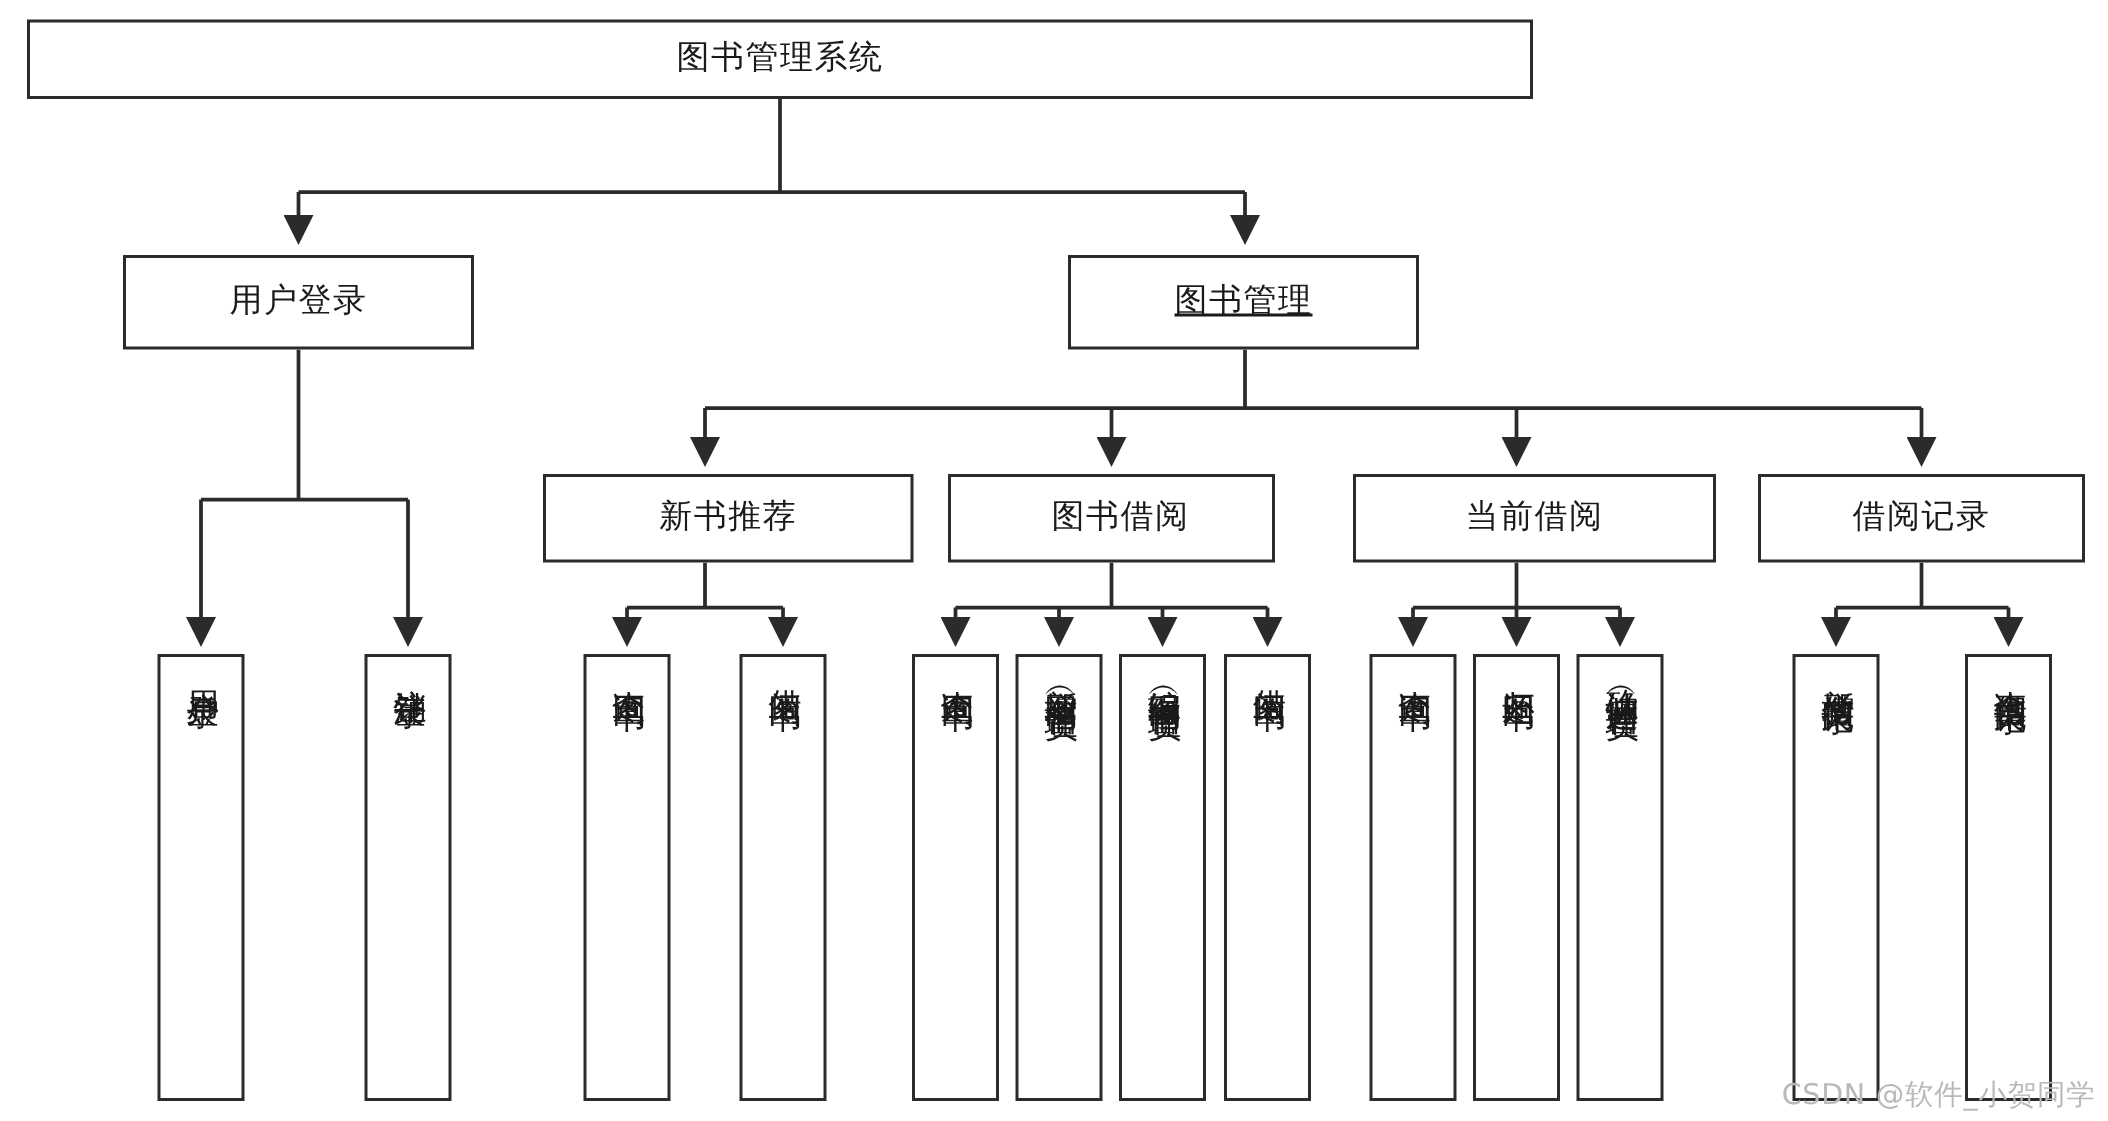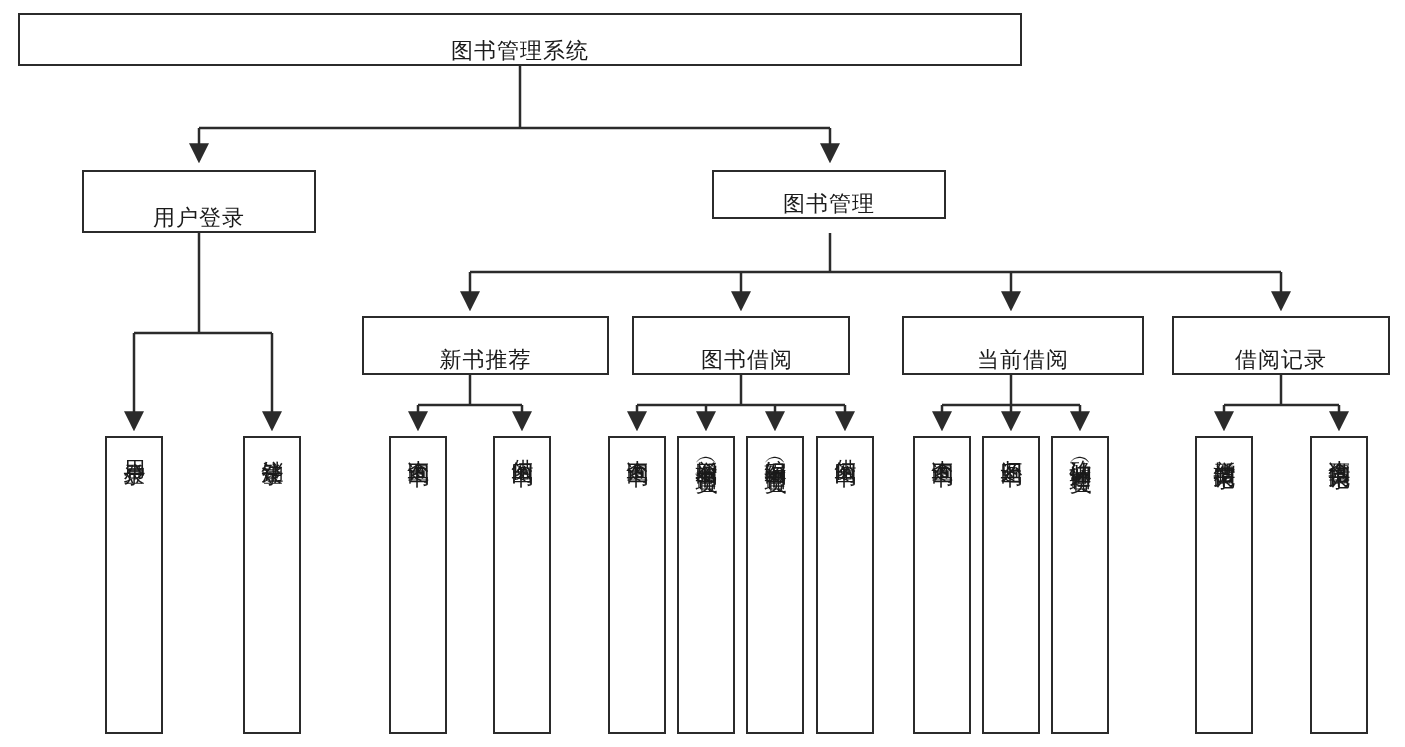--- a/index.html
+++ b/index.html
@@ -15,21 +15,21 @@
   .node{
     position:absolute;
     box-sizing:border-box;
     background:#ffffff;
     border:2px solid #2b2b2b;
     display:flex;
     align-items:center;
     justify-content:center;
     color:#1a1a1a;
   }
-  .node.h-node{font-size:22px;line-height:1.2;letter-spacing:1px;align-items:flex-end;}
+  .node.h-node{font-size:22px;line-height:1.2;letter-spacing:1px;}
   .node.leaf{
     align-items:flex-start;
     justify-content:center;
     padding-top:4px;
   }
   .vtext{
     writing-mode:vertical-rl;
     text-orientation:upright;
     font-size:22px;
     line-height:1.22;
@@ -103,21 +103,21 @@
     </g>
   </svg>
 
   <div class="node h-node" style="left:18px;top:13px;width:1004px;height:53px;">
     <span>图书管理系统</span>
   </div>
 
   <div class="node h-node" style="left:82px;top:170px;width:234px;height:63px;">
     <span>用户登录</span>
   </div>
-  <div class="node h-node" style="left:712px;top:170px;width:234px;height:49px;">
+  <div class="node h-node" style="left:712px;top:170px;width:234px;height:63px;text-decoration:underline;">
     <span>图书管理</span>
   </div>
 
   <div class="node h-node" style="left:362px;top:316px;width:247px;height:59px;">
     <span>新书推荐</span>
   </div>
   <div class="node h-node" style="left:632px;top:316px;width:218px;height:59px;padding-left:12px;">
     <span>图书借阅</span>
   </div>
   <div class="node h-node" style="left:902px;top:316px;width:242px;height:59px;">
@@ -164,14 +164,15 @@
     <span class="vtext">确认归还（管理员）</span>
   </div>
 
   <div class="node leaf" style="left:1195px;top:436px;width:58px;height:298px;">
     <span class="vtext">新增借阅记录</span>
   </div>
   <div class="node leaf" style="left:1310px;top:436px;width:58px;height:298px;">
     <span class="vtext">查询借阅记录</span>
   </div>
 
+  <div class="watermark">CSDN @软件_小贺同学</div>
 
 </div>
 
 </body></html>

